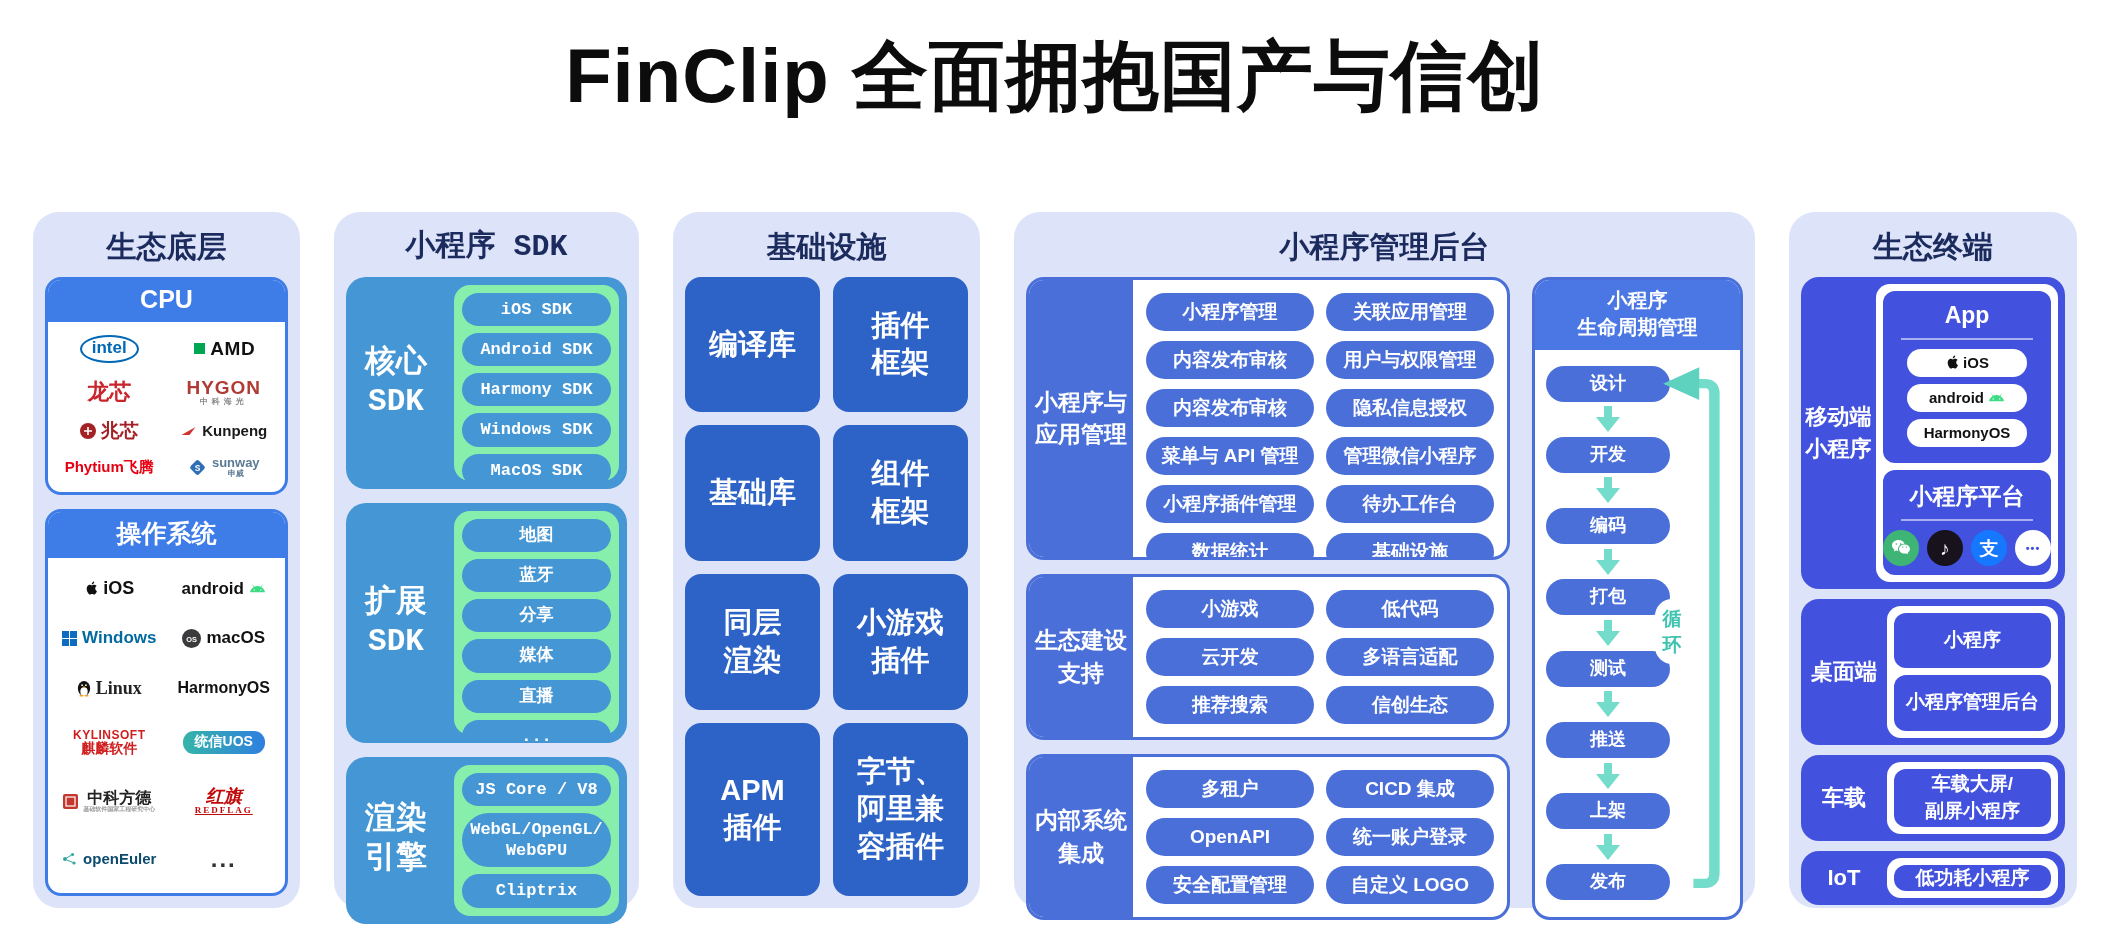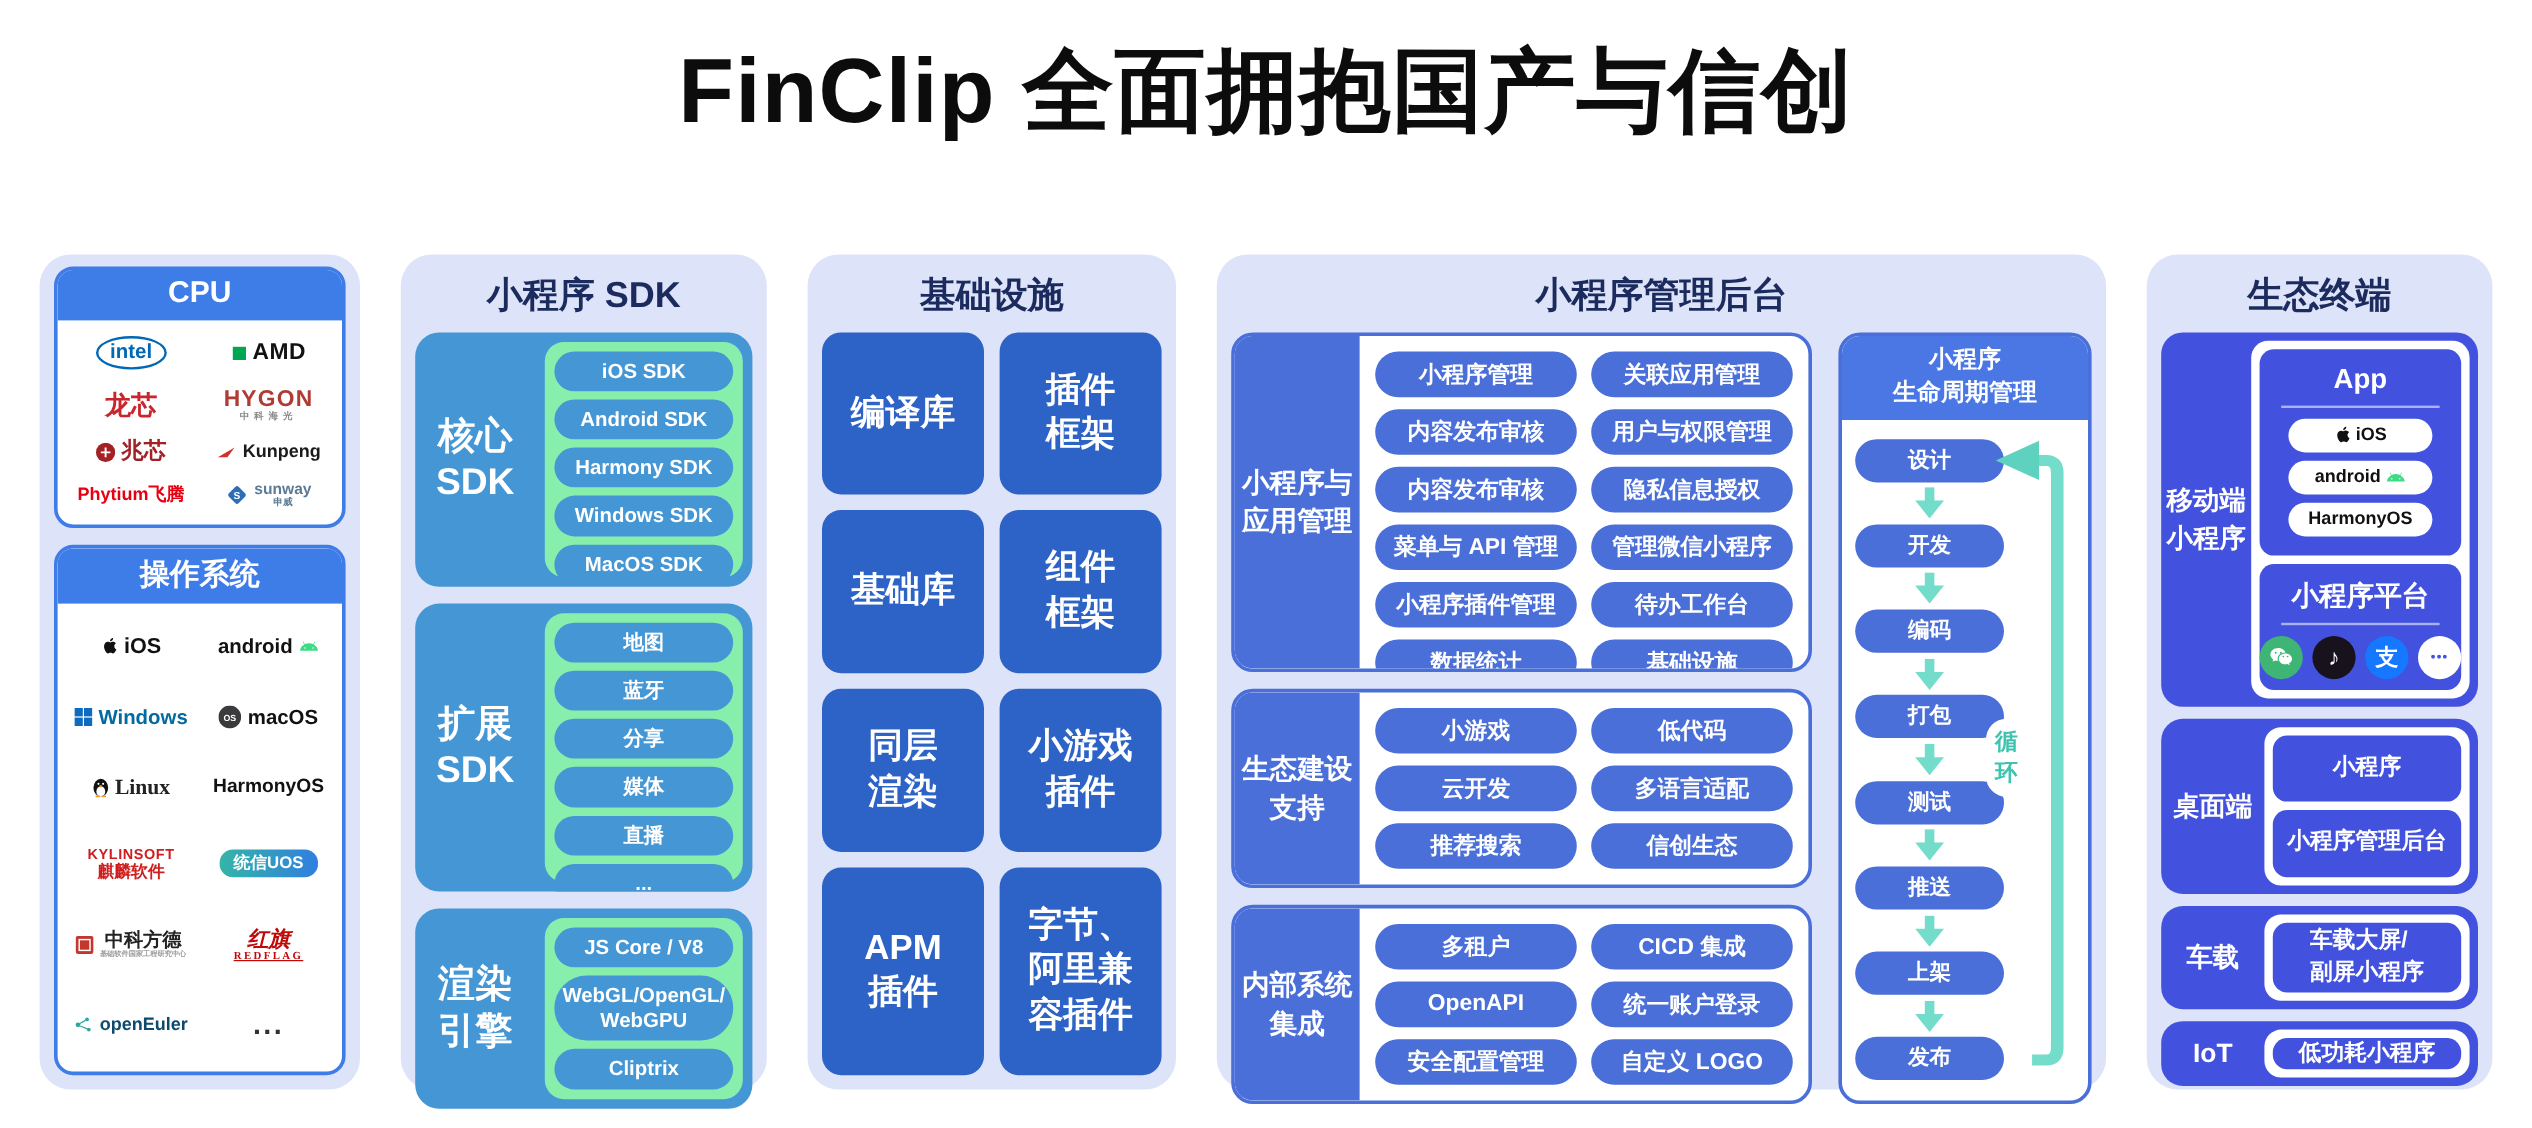--- a/index.html
+++ b/index.html
@@ -8,21 +8,21 @@
 
   .page-title{padding-top:26px;text-align:center;font-size:76px;font-weight:900;
               letter-spacing:1px;color:#0c0c0c;}
 
   .board{position:absolute;left:33px;top:212px;width:2050px;height:696px;display:flex;gap:34px;}
 
   .panel{background:#dde3f8;border-radius:26px;padding:10px 12px 12px;box-sizing:border-box;
          display:flex;flex-direction:column;}
   .panel-title{text-align:center;color:#1c2b5e;font-weight:800;font-size:30px;
                line-height:1.15;padding:8px 0 12px;}
-  .col-base{width:267px;} .col-sdk{width:305px;} .col-infra{width:307px;}
+  .col-base{width:267px;} .col-sdk{width:305px;font-family:Liberation Mono, monospace;} .col-infra{width:307px;}
   .col-admin{width:741px;} .col-term{width:288px;}
 
   
   .brand-box{border:3px solid #3e7ce8;background:#fff;border-radius:16px;overflow:hidden;
              display:flex;flex-direction:column;}
   .cpu-box{height:212px;} .os-box{flex:1;margin-top:14px;}
   .brand-box-header{background:#3e7ce8;color:#fff;text-align:center;font-weight:800;
                     font-size:25px;padding:5px 0 8px;}
   .brand-grid{flex:1;display:grid;grid-template-columns:1fr 1fr;align-items:center;
               justify-items:center;padding:6px 4px;}
@@ -109,21 +109,21 @@
 
   
   .term-groups{flex:1;display:flex;flex-direction:column;gap:10px;}
   .term-group{background:#4252df;border-radius:18px;display:flex;overflow:hidden;}
   .tg-mobile{height:312px;} .tg-desktop{height:146px;} .tg-car{height:86px;} .tg-iot{flex:1;}
   .term-label{width:86px;color:#fff;font-weight:800;font-size:22px;display:flex;align-items:center;
               justify-content:center;text-align:center;white-space:pre-line;line-height:1.45;}
   .term-body{flex:1;background:#fff;border-radius:14px;margin:7px 7px 7px 0;padding:7px;
              display:flex;flex-direction:column;gap:7px;}
   .term-box{background:#4252df;border-radius:12px;color:#fff;display:flex;flex-direction:column;
-            align-items:center;justify-content:center;flex:1;text-align:left;
+            align-items:center;justify-content:center;flex:1;text-align:center;
             white-space:pre-line;font-weight:800;font-size:19px;line-height:1.4;}
   .app-box{flex:none;height:172px;justify-content:flex-start;}
   .term-box-title{font-weight:800;font-size:23px;padding:8px 0 7px;}
   .term-divider{width:78%;height:2px;background:rgba(255,255,255,.55);margin:0 auto 9px;}
   .app-pills{display:flex;flex-direction:column;gap:7px;align-items:center;width:100%;}
   .app-pill{background:#fff;border-radius:999px;width:120px;padding:3px 0 4px;display:flex;
             align-items:center;justify-content:center;gap:4px;font-weight:700;font-size:15px;color:#111;}
   .platform-icons{display:flex;gap:8px;justify-content:center;align-items:center;padding-bottom:6px;}
   .p-icon{width:36px;height:36px;border-radius:50%;display:flex;align-items:center;justify-content:center;}
   .p-wechat{background:#3eb575;} .p-douyin{background:#17121c;} .p-alipay{background:#1677ff;}
@@ -133,20 +133,21 @@
 </style>
 </head>
 <body>
 
 <div class="canvas">
   <div class="page-title">FinClip 全面拥抱国产与信创</div>
 
   <div class="board">
 
     <section class="panel col-base">
+      <div class="panel-title" style="white-space: pre-line;">生态底层</div>
       <div class="brand-box cpu-box">
         <div class="brand-box-header">CPU</div>
         <div class="brand-grid" id="cpu-grid">
             <div class="brand brand-intel">
               <span class="b-label" style="color: rgb(0, 104, 181);">intel</span>
             </div>
             <div class="brand brand-amd">
               <span class="b-icon">
                 <span class="amd-square"></span>
               </span>

